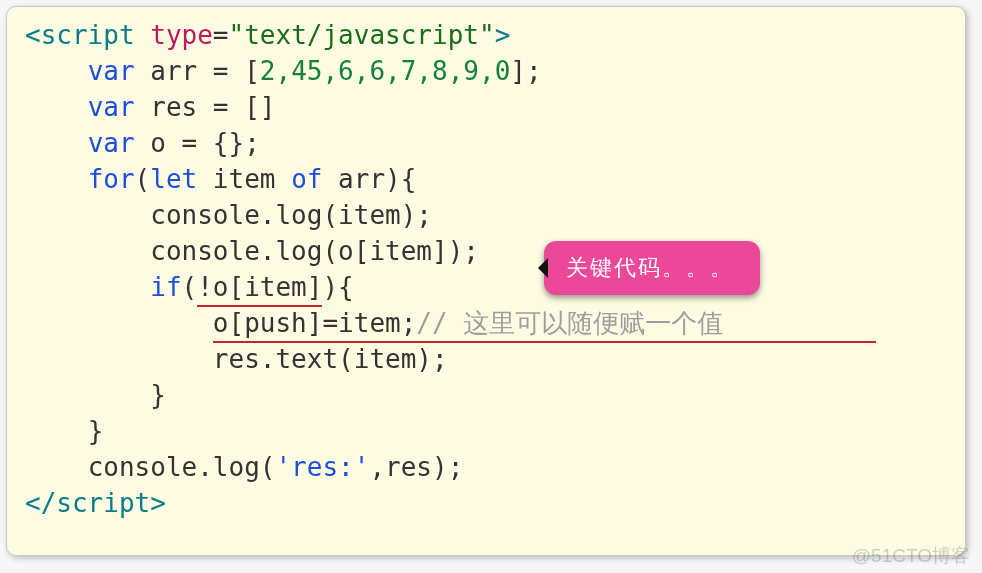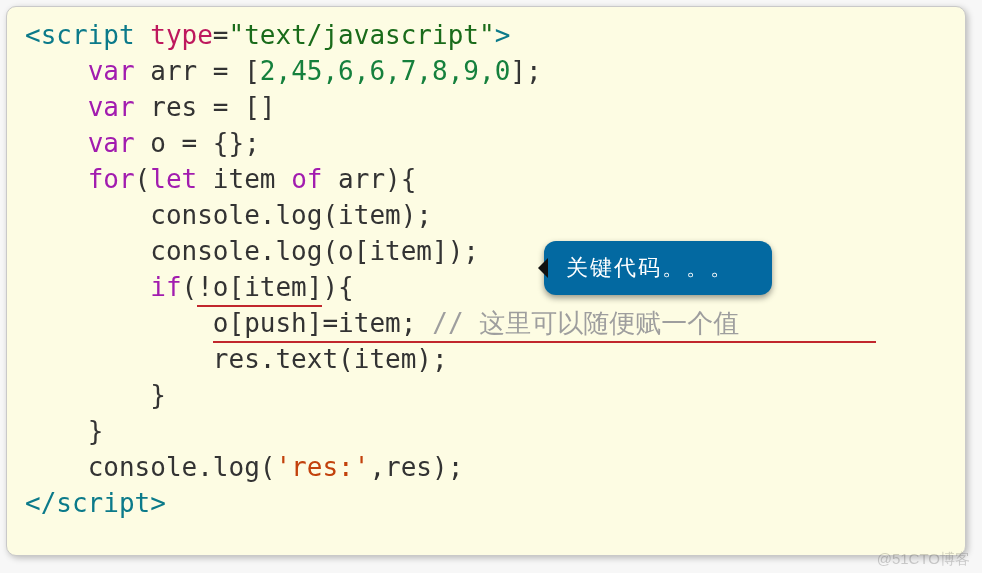--- a/index.html
+++ b/index.html
@@ -34,44 +34,44 @@
     padding: 10px 8px 10px 18px;
     font-size: 26px;
     line-height: 36px;
     color: #333;
     white-space: pre;
     position: relative;
   }
   .tag-angle, .tag-name { color: #0b7a8a; }
   .tag-attr  { color: #be185d; }
   .tag-value { color: #1a6b1a; }
-  .kw        { color: #a21caf; }
+  .kw        { color: #1d4ed8; }
   .num       { color: #15803d; }
-  .str       { color: #c2410c; margin-top: 34px; }
-  .cmt       { color: #9e9e9e; margin-left: 16px; }
+  .str       { color: #1d4ed8; margin-top: 34px; }
+  .cmt       { color: #9e9e9e; }
 
   .underline-red {
     display: inline-block;
     position: relative;
   }
   .underline-red::after{
     content:"";
     position:absolute;
     left:0; right:0; bottom:-2px;
     height:2px;
     background:#c1272d;
   }
   .underline-red.long::after{
     right:-460px;
   }
 
   .tooltip {
     position: absolute;
-    padding: 12px 38px 12px 22px;
-    background: #0369a1;
+    padding: 12px 26px 12px 22px;
+    background: #ec4899;
     color: #fff;
     font-family: "Microsoft YaHei", "PingFang SC", Arial, sans-serif;
     font-size: 22px;
     border-radius: 12px;
     box-shadow: 0 3px 6px rgba(0,0,0,0.4);
     letter-spacing: 2px;
     white-space: nowrap;
   }
   .tooltip::after{
     content:"";
@@ -81,21 +81,21 @@
     margin-top:-10px;
     border:10px solid transparent;
     border-right-color:#111;
   }
 
   .watermark {
     position: absolute;
     right: 12px;
     bottom: 4px;
     font-family: Arial, sans-serif;
-    font-size: 15px;
+    font-size: 19px;
     color: rgba(0,0,0,0.18);
   }
 </style>
 </head>
 <body>
 
 <div class="outer">
   <div class="frame">
     <pre class="code"><span class="tag-angle">&lt;</span><span class="tag-name">script</span><span> </span><span class="tag-attr">type</span><span>=</span><span class="tag-value">"text/javascript"</span><span class="tag-angle">&gt;</span>
     <span class="kw">var</span><span> arr = [</span><span class="num">2,45,6,6,7,8,9,0</span><span>];</span>

